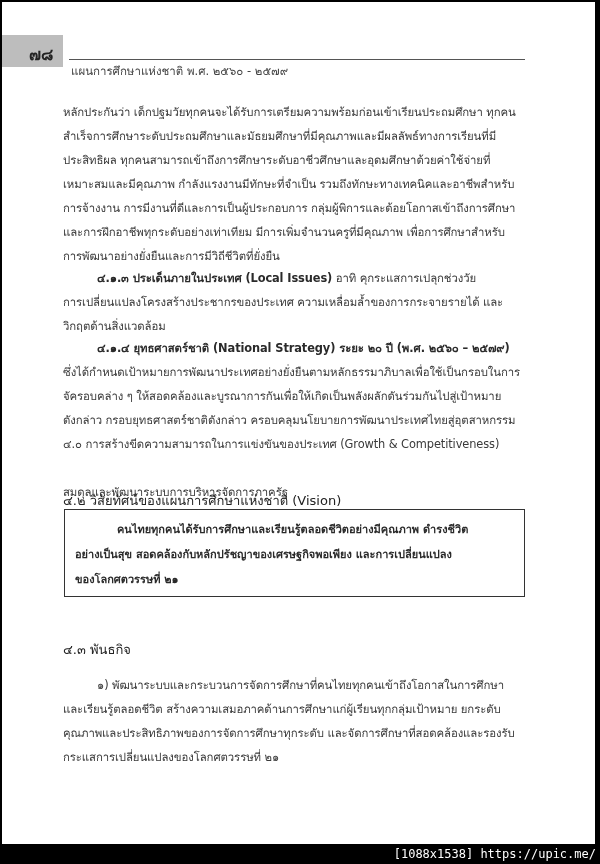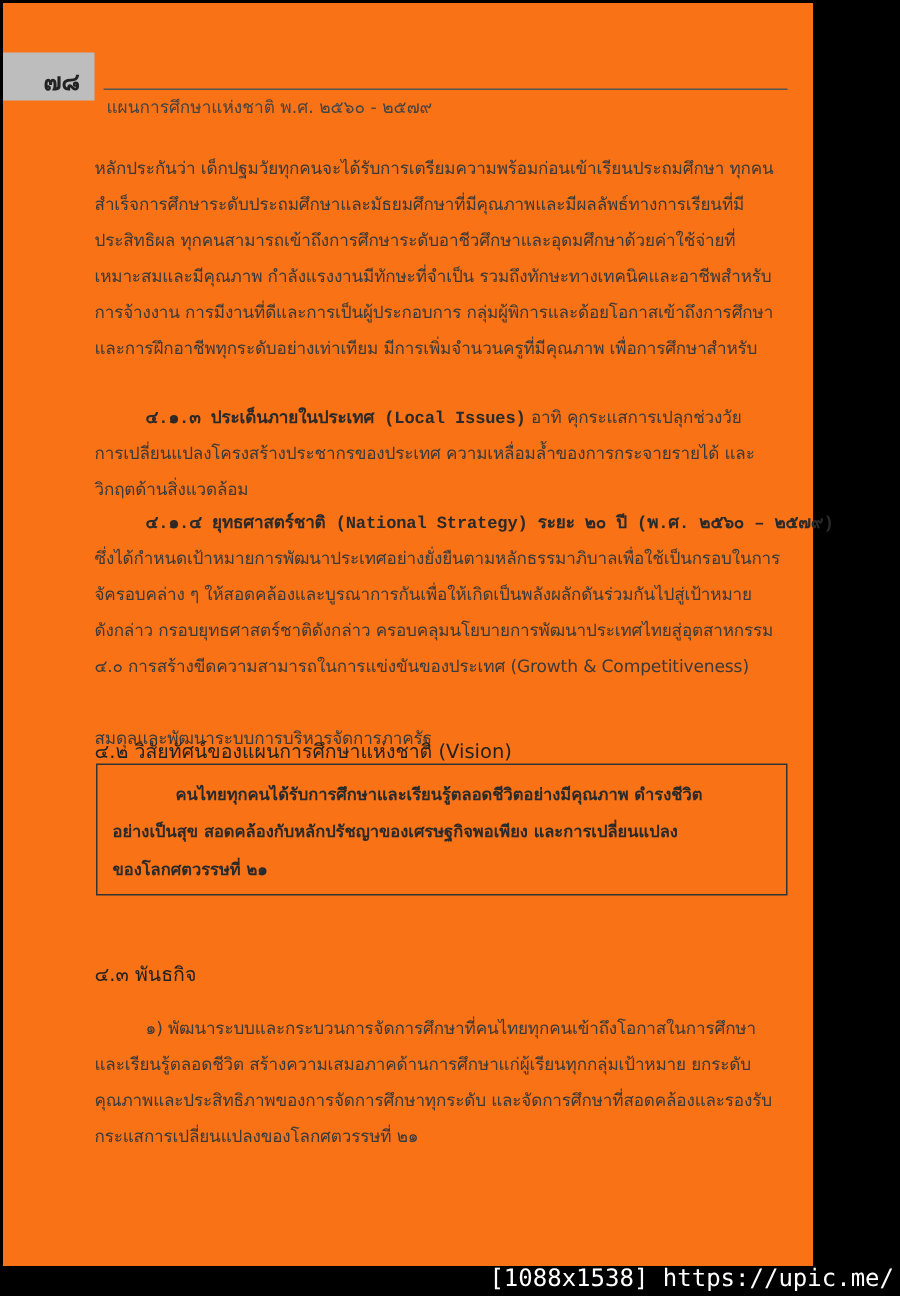--- a/index.html
+++ b/index.html
@@ -1,69 +1,70 @@
 <!DOCTYPE html>
 <html><head>
 <meta charset="utf-8">
 <style>
   html, body { margin: 0; padding: 0; }
   body {
     width: 600px; height: 864px; background: #000; position: relative; overflow: hidden;
     font-family: "DejaVu Sans", sans-serif; color: #3a3a3a;
   }
   .page {
-    position: absolute; left: 2px; top: 2px; width: 540px; height: 842px; background: #f97316;
+    position: absolute; left: 2px; top: 2px; width: 593px; height: 842px; background: #ffffff;
   }
   .hdr-box {
     position: absolute; left: 0; top: 33px; width: 61px; height: 32px; background: #bdbdbd;
   }
   .hdr-num {
     position: absolute; left: 27px; top: 40px; font-size: 16px; font-weight: bold; color: #222;
   }
   .hdr-title {
     position: absolute; left: 69px; top: 60px; font-size: 11.5px; color: #444; white-space: nowrap;
   }
   .hdr-rule {
     position: absolute; left: 67px; top: 57px; width: 456px; height: 1px; background: #555;
   }
   .line {
     position: absolute; left: 61px; font-size: 11.4px; white-space: nowrap; color: #3a3a3a;
     letter-spacing: -0.1px;
   }
   .indent { left: 95px; }
-  .bold { font-weight: bold; color: #2a2a2a; font-family: Liberation Mono, monospace; }
+  .bold { font-weight: bold; color: #2a2a2a; }
   .sec-title {
     position: absolute; left: 61px; font-size: 13px; color: #222; white-space: nowrap;
   }
   .vision-box {
     position: absolute; left: 62px; top: 507px; width: 461px; height: 88px;
     border: 1.5px solid #333; box-sizing: border-box;
   }
   .vline {
     position: absolute; font-size: 11px; font-weight: bold; color: #2a2a2a; white-space: nowrap;
   }
   .footer {
-    position: absolute; right: 4px; bottom: 3px; color: #fff; font-family: "DejaVu Sans Mono", monospace; font-size: 16px; margin-top: 35px;
+    position: absolute; right: 4px; bottom: 3px; color: #fff; font-family: "DejaVu Sans Mono", monospace; font-size: 12px; margin-top: 35px;
   }
 </style>
 </head>
 <body>
 
 <div class="page">
   <div class="hdr-box"></div>
   <div class="hdr-num">๗๘</div>
   <div class="hdr-title">แผนการศึกษาแห่งชาติ พ.ศ. ๒๕๖๐ - ๒๕๗๙</div>
   <div class="hdr-rule"></div>
 
   <div class="line" style="top:101px">หลักประกันว่า เด็กปฐมวัยทุกคนจะได้รับการเตรียมความพร้อมก่อนเข้าเรียนประถมศึกษา ทุกคน</div>
   <div class="line" style="top:125px">สำเร็จการศึกษาระดับประถมศึกษาและมัธยมศึกษาที่มีคุณภาพและมีผลลัพธ์ทางการเรียนที่มี</div>
   <div class="line" style="top:149px">ประสิทธิผล ทุกคนสามารถเข้าถึงการศึกษาระดับอาชีวศึกษาและอุดมศึกษาด้วยค่าใช้จ่ายที่</div>
   <div class="line" style="top:173px">เหมาะสมและมีคุณภาพ กำลังแรงงานมีทักษะที่จำเป็น รวมถึงทักษะทางเทคนิคและอาชีพสำหรับ</div>
   <div class="line" style="top:197px">การจ้างงาน การมีงานที่ดีและการเป็นผู้ประกอบการ กลุ่มผู้พิการและด้อยโอกาสเข้าถึงการศึกษา</div>
   <div class="line" style="top:221px">และการฝึกอาชีพทุกระดับอย่างเท่าเทียม มีการเพิ่มจำนวนครูที่มีคุณภาพ เพื่อการศึกษาสำหรับ</div>
+  <div class="line" style="top:245px">การพัฒนาอย่างยั่งยืนและการมีวิถีชีวิตที่ยั่งยืน</div>
 
   <div class="line indent" style="top:267px">
     <span class="bold">๔.๑.๓ ประเด็นภายในประเทศ (Local Issues)</span><span> อาทิ คุกระแสการเปลุกช่วงวัย</span>
   </div>
   <div class="line" style="top:291px">การเปลี่ยนแปลงโครงสร้างประชากรของประเทศ ความเหลื่อมล้ำของการกระจายรายได้ และ</div>
   <div class="line" style="top:315px">วิกฤตด้านสิ่งแวดล้อม</div>
 
   <div class="line indent bold" style="top:337px">๔.๑.๔ ยุทธศาสตร์ชาติ (National Strategy) ระยะ ๒๐ ปี (พ.ศ. ๒๕๖๐ – ๒๕๗๙)</div>
   <div class="line" style="top:361px">ซึ่งได้กำหนดเป้าหมายการพัฒนาประเทศอย่างยั่งยืนตามหลักธรรมาภิบาลเพื่อใช้เป็นกรอบในการ</div>
   <div class="line" style="top:385px">จัครอบคล่าง ๆ ให้สอดคล้องและบูรณาการกันเพื่อให้เกิดเป็นพลังผลักดันร่วมกันไปสู่เป้าหมาย</div>

